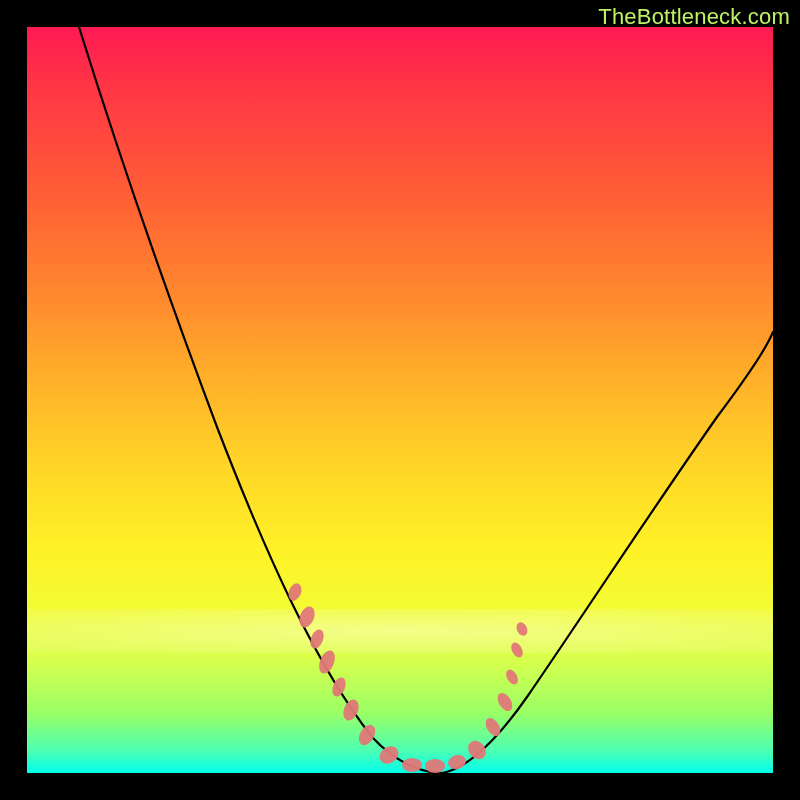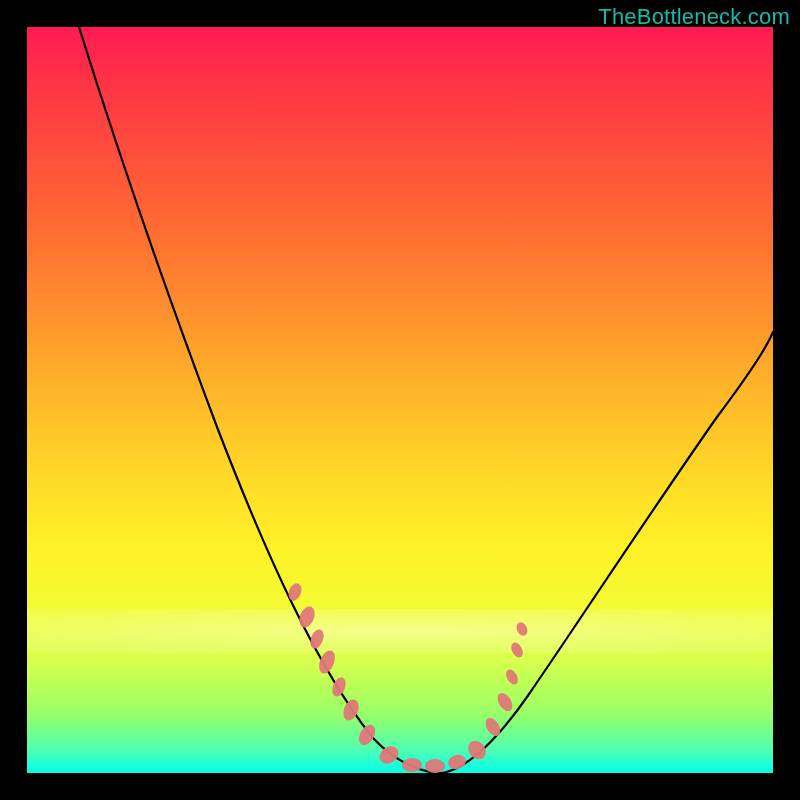--- a/index.html
+++ b/index.html
@@ -39,21 +39,21 @@
       #99ff66 92%,
       #4dffb3 97%,
       #1affd9 99%,
       #00ffe6 100%
     );
   }
   .watermark {
     position: absolute;
     top: 4px;
     right: 10px;
-    color: #14b8a6;
+    color: #bef264;
     font-size: 22px;
     font-weight: 500;
     letter-spacing: 0.2px;
     user-select: none;
   }
   svg.overlay {
     position: absolute;
     left: 0;
     top: 0;
     width: 746px;

